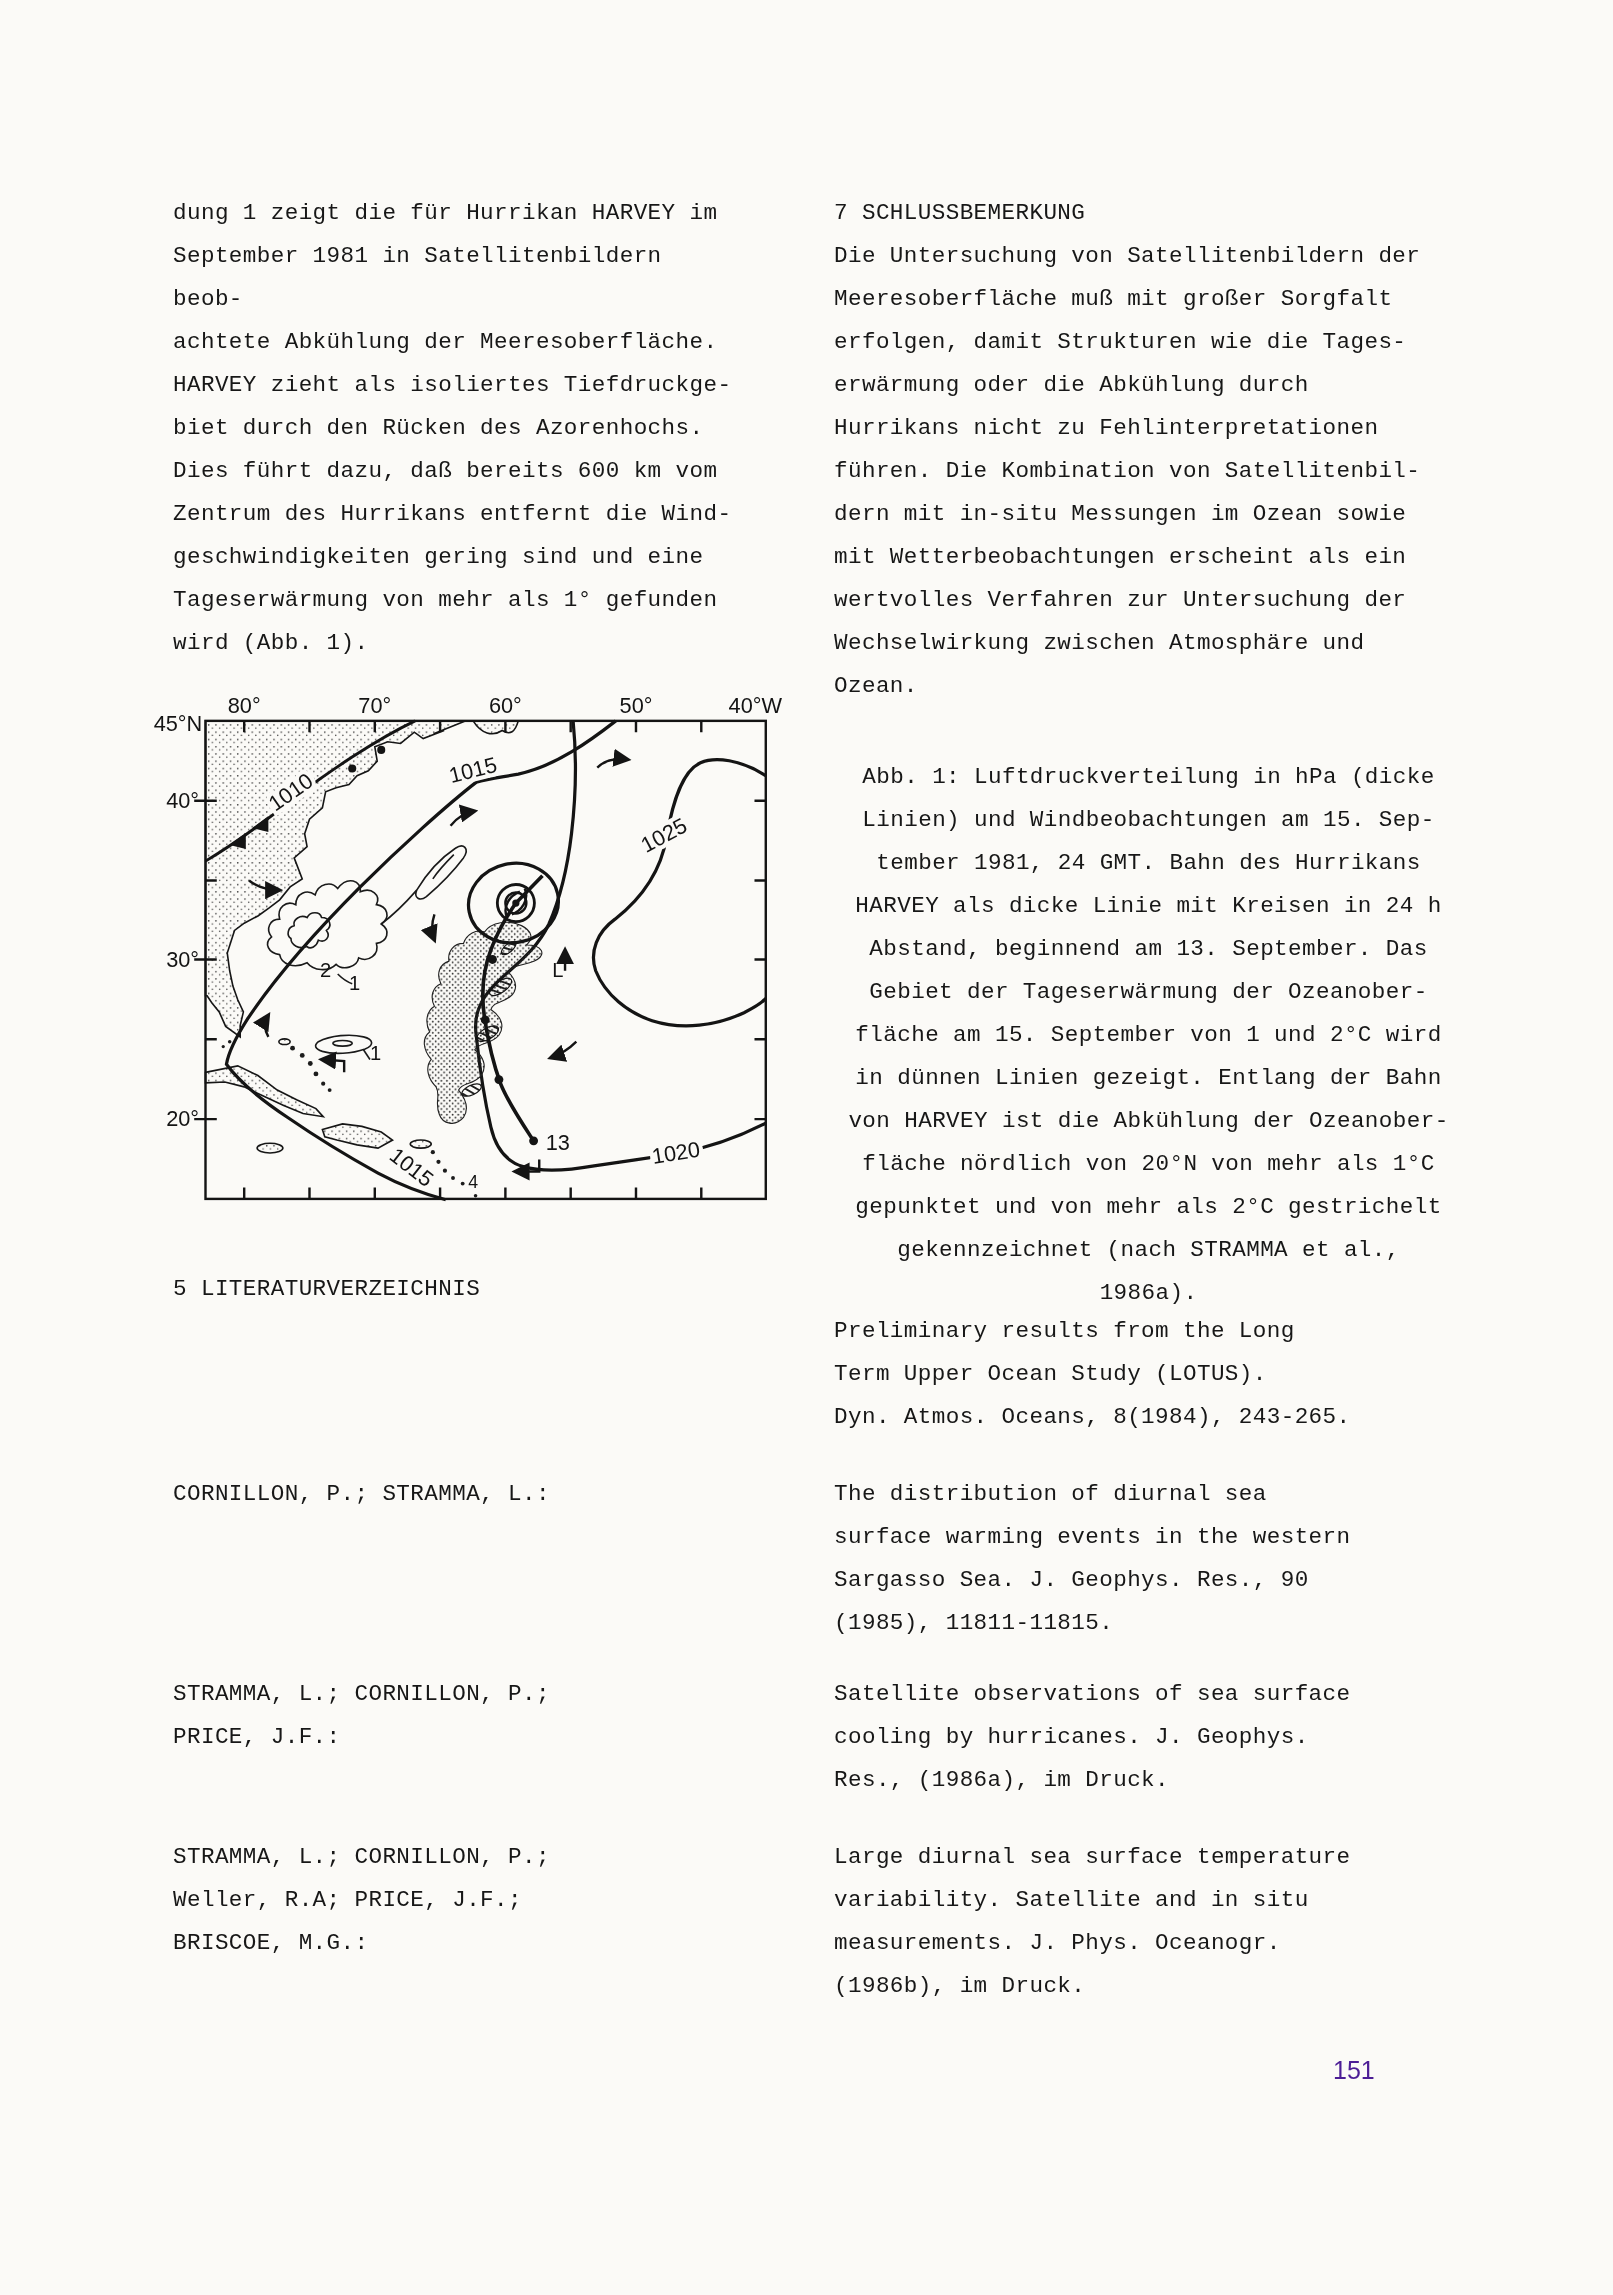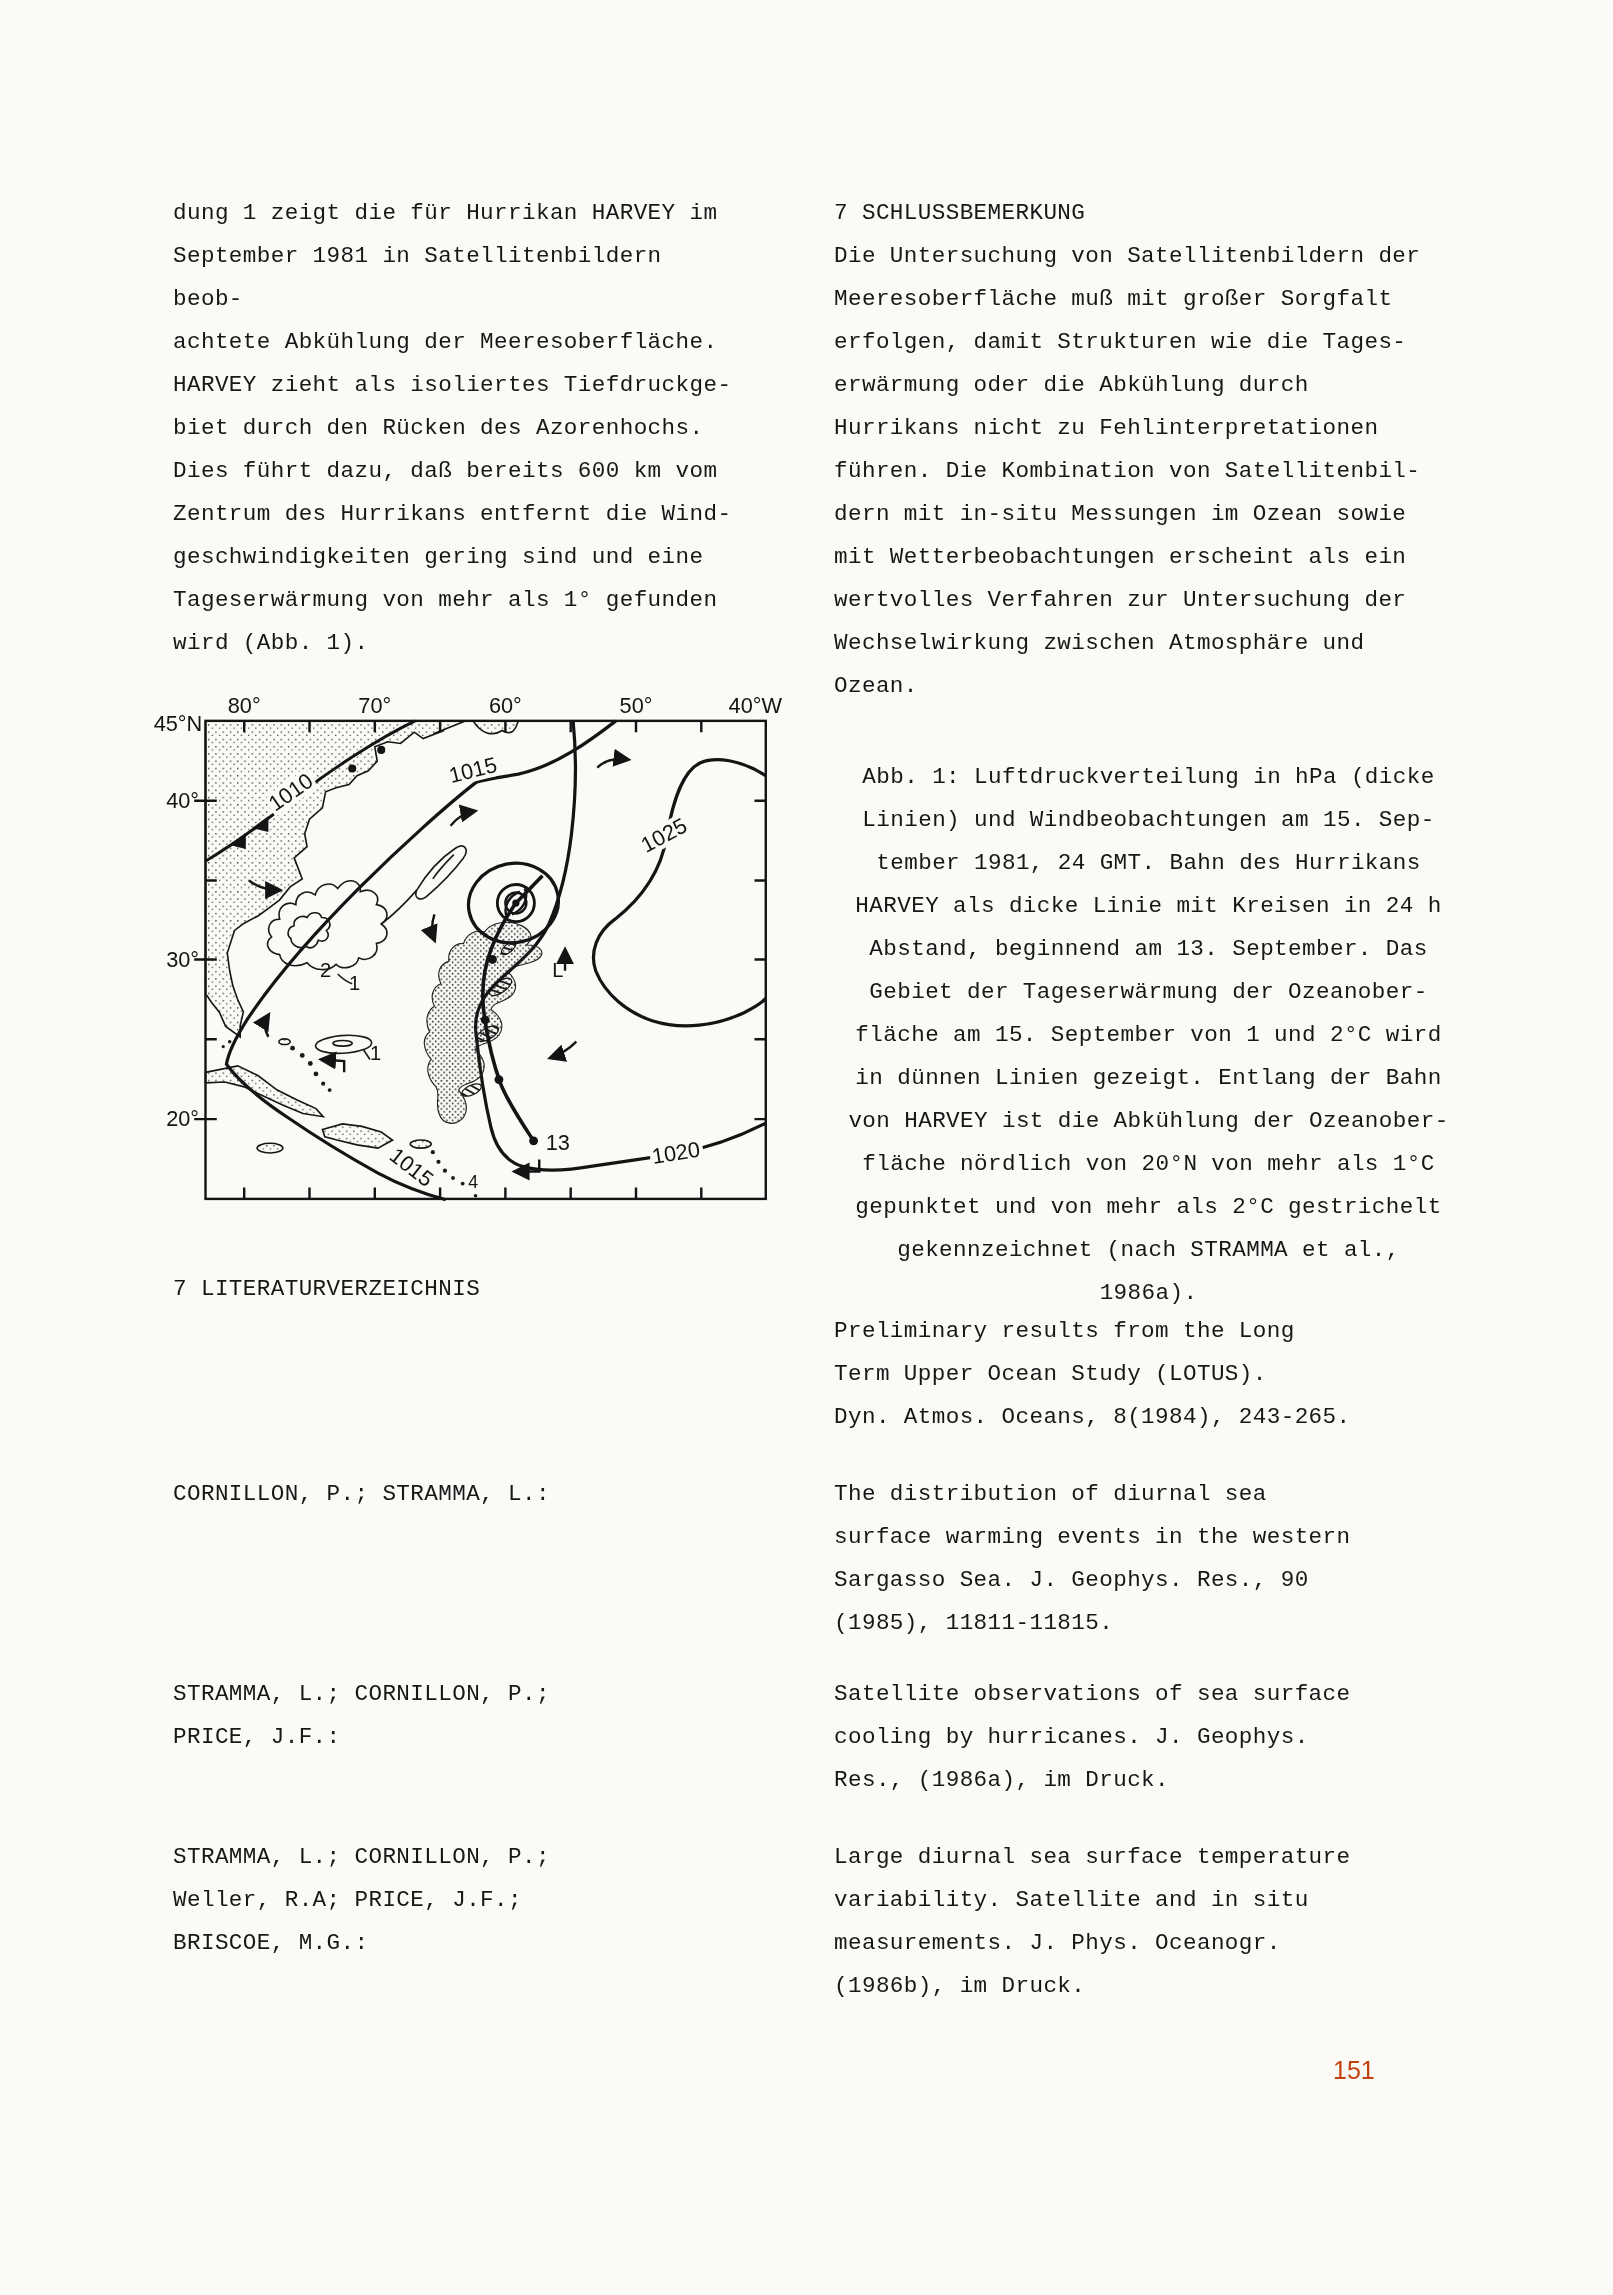--- a/index.html
+++ b/index.html
@@ -4,21 +4,21 @@
 <style>
   html,body{margin:0;padding:0;}
   body{width:1614px;height:2295px;background:#fbfaf7;position:relative;
        font-family:"Liberation Mono",monospace;color:#161616;}
   .page{position:absolute;inset:0;padding-left:40px;}
   .para{position:absolute;font-family:"Liberation Mono",monospace;
         font-size:22.6px;line-height:43px;color:#171717;white-space:pre-line;
         letter-spacing:0.4px;}
   .head{font-size:22.6px;line-height:43px;}
   .page-num{position:absolute;left:1333px;top:2056px;
-            font-family:"Liberation Sans",sans-serif;font-size:25px;color:#c2410c;}
+            font-family:"Liberation Sans",sans-serif;font-size:25px;color:#4c1d95;}
   .figure{position:absolute;left:149px;top:687px;width:637px;height:524px;}
   svg text{font-family:"Liberation Sans",sans-serif;fill:#141414;}
   .axlab{font-size:27px;}
   .isolab{font-size:27px;paint-order:stroke;stroke:#fbfaf7;stroke-width:10px;}
   .smlab{font-size:25px;}
 </style>
 </head>
 <body>
 
 <div class="page">
@@ -235,21 +235,21 @@
       <text class="smlab" x="212" y="360">2</text>
       <text class="smlab" x="248" y="376">1</text>
       <text class="smlab" x="274" y="463">1</text>
 
       <text class="smlab" x="492" y="574" style="font-size:27px">13</text>
       <text class="smlab" x="500" y="360">L</text>
       <text class="smlab" x="396" y="622" style="font-size:22px">4</text>
     </g>
   </svg>
 
-  <div class="para head" style="left:173px;top:1268px;width:565px;">7 LITERATURVERZEICHNIS</div>
+  <div class="para head" style="left:173px;top:1268px;width:565px;">5 LITERATURVERZEICHNIS</div>
 
   <div class="para" style="left:834px;top:1310px;width:629px;">Preliminary results from the Long
 Term Upper Ocean Study (LOTUS).
 Dyn. Atmos. Oceans, 8(1984), 243-265.</div>
 
   <div class="para" style="left:173px;top:1473px;width:613px;">CORNILLON, P.; STRAMMA, L.:</div>
   <div class="para" style="left:834px;top:1473px;width:629px;">The distribution of diurnal sea
 surface warming events in the western
 Sargasso Sea. J. Geophys. Res., 90
 (1985), 11811-11815.</div>

